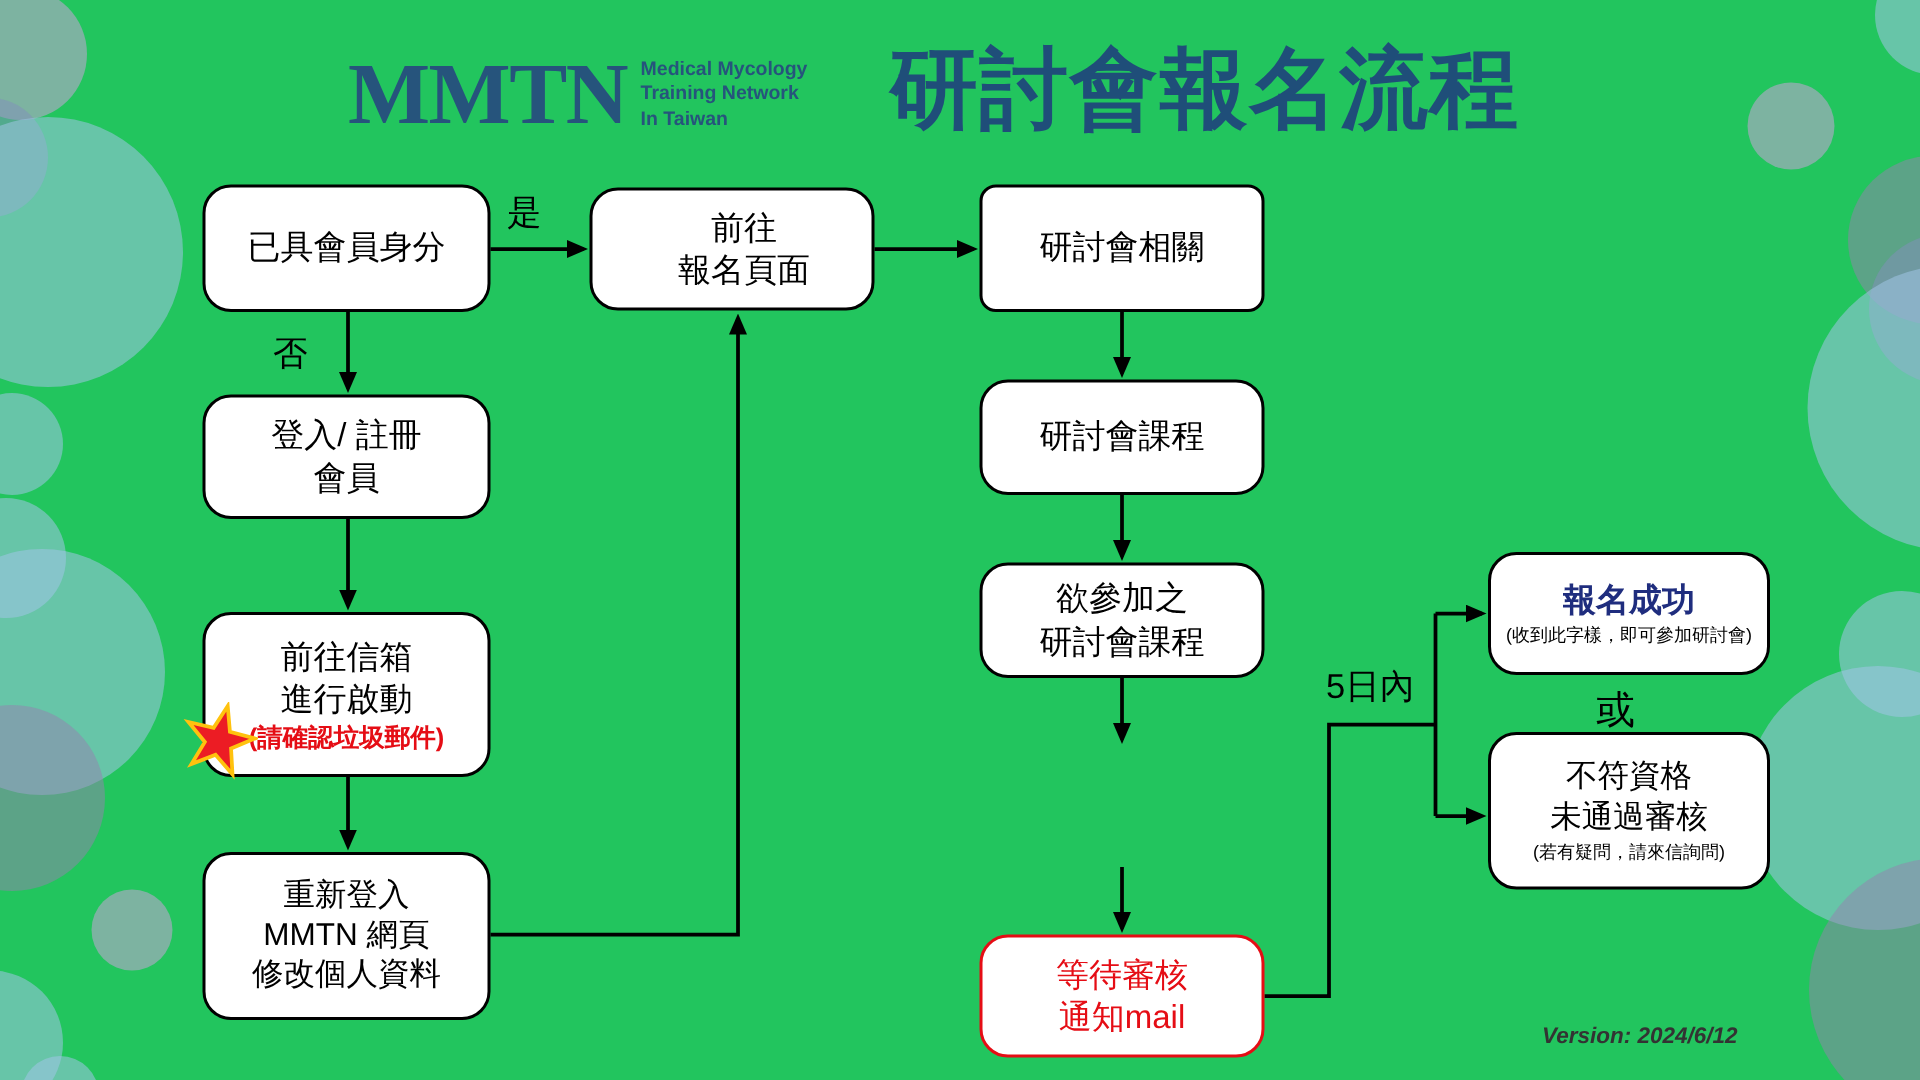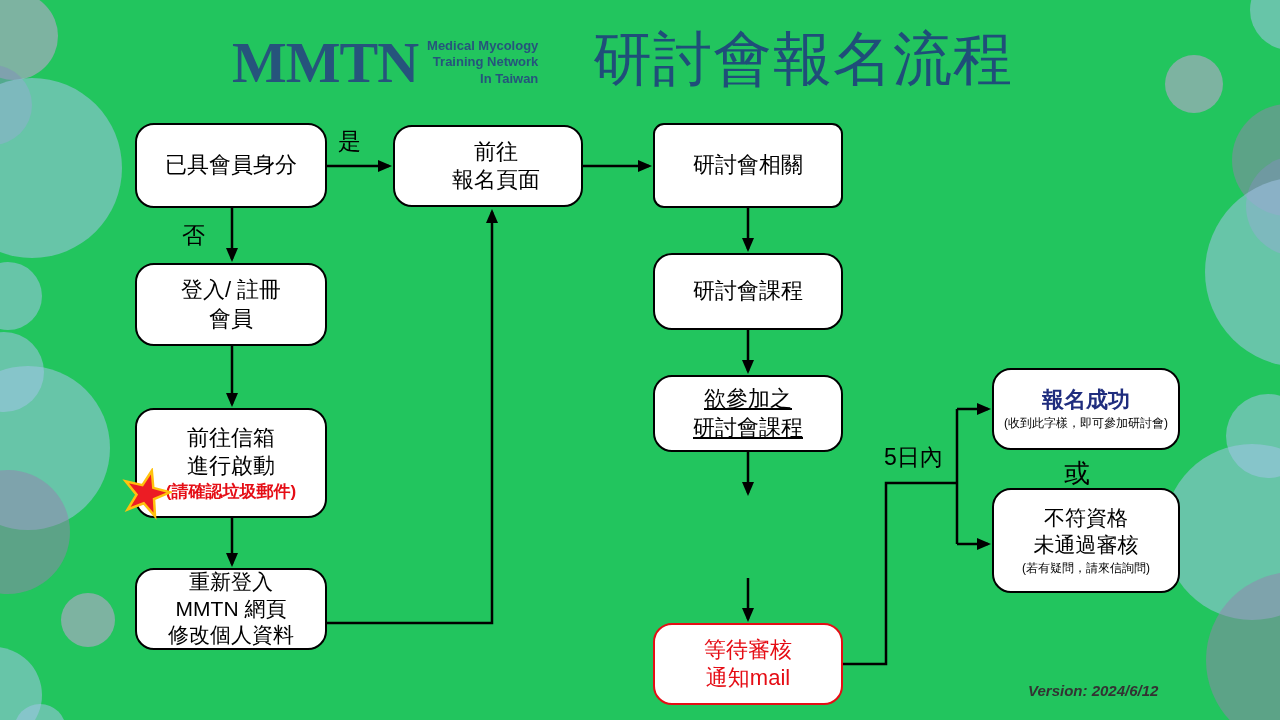--- a/index.html
+++ b/index.html
@@ -14,24 +14,24 @@
   .c-blu2{background:rgba(130,143,188,.50);}
   .c-lav{background:rgba(186,166,207,.60);}
   .c-pur{background:rgba(150,130,176,.50);}
 
   
   .logo{position:absolute;left:232px;top:34px;display:flex;align-items:flex-start;z-index:3;}
   .logo-acronym{
     font-family:"Liberation Serif","DejaVu Serif",serif;
     font-weight:700;font-size:58px;line-height:1.0;color:#26547C;letter-spacing:-1px;
   }
-  .logo-sub{margin-left:9px;margin-top:4px;font-size:13px;font-weight:700;line-height:1.25;color:#26547C;text-align:right;}
+  .logo-sub{margin-left:9px;margin-top:4px;font-size:13px;font-weight:700;line-height:1.25;color:#26547C;}
   .page-title{
     position:absolute;left:593px;top:20px;z-index:3;
-    font-size:59px;font-weight:400;color:#1F4E79;letter-spacing:1px;white-space:nowrap;
+    font-size:59px;font-weight:700;color:#1F4E79;letter-spacing:1px;white-space:nowrap;
   }
 
   
   .node{
     position:absolute;box-sizing:border-box;background:#fff;
     border:2.5px solid #000;border-radius:19px;
     display:flex;flex-direction:column;align-items:center;justify-content:center;
     text-align:center;z-index:2;line-height:1.28;font-size:22px;
   }
   .node .note{font-size:12px;line-height:1.3;margin-top:2px;}
@@ -118,40 +118,40 @@
     <div>登入/ 註冊</div>
     <div>會員</div>
   </div>
 
   <div class="node" style="left:135px;top:408px;width:192px;height:110px;">
     <div>前往信箱</div>
     <div>進行啟動</div>
     <div class="red-note">(請確認垃圾郵件)</div>
   </div>
 
-  <div class="node" style="left:135px;top:568px;width:192px;height:82px;font-size:21px;">
+  <div class="node" style="left:135px;top:568px;width:192px;height:112px;font-size:21px;">
     <div>重新登入</div>
     <div>MMTN 網頁</div>
     <div>修改個人資料</div>
   </div>
 
   <div class="node" style="left:393px;top:125px;width:190px;height:82px;padding-left:16px;">
     <div>前往</div>
     <div>報名頁面</div>
   </div>
 
   <div class="node" style="left:653px;top:123px;width:190px;height:85px;border-radius:11px;">
     <div>研討會相關</div>
   </div>
 
   <div class="node" style="left:653px;top:253px;width:190px;height:77px;">
     <div>研討會課程</div>
   </div>
 
-  <div class="node" style="left:653px;top:375px;width:190px;height:77px;text-decoration:underline;">
+  <div class="node" style="left:653px;top:375px;width:190px;height:77px;">
     <div>欲參加之</div>
     <div>研討會課程</div>
   </div>
 
 
   <div class="node" style="left:992px;top:368px;width:188px;height:82px;">
     <div class="node-success-title">報名成功</div>
     <div class="note">(收到此字樣，即可參加研討會)</div>
   </div>
 

